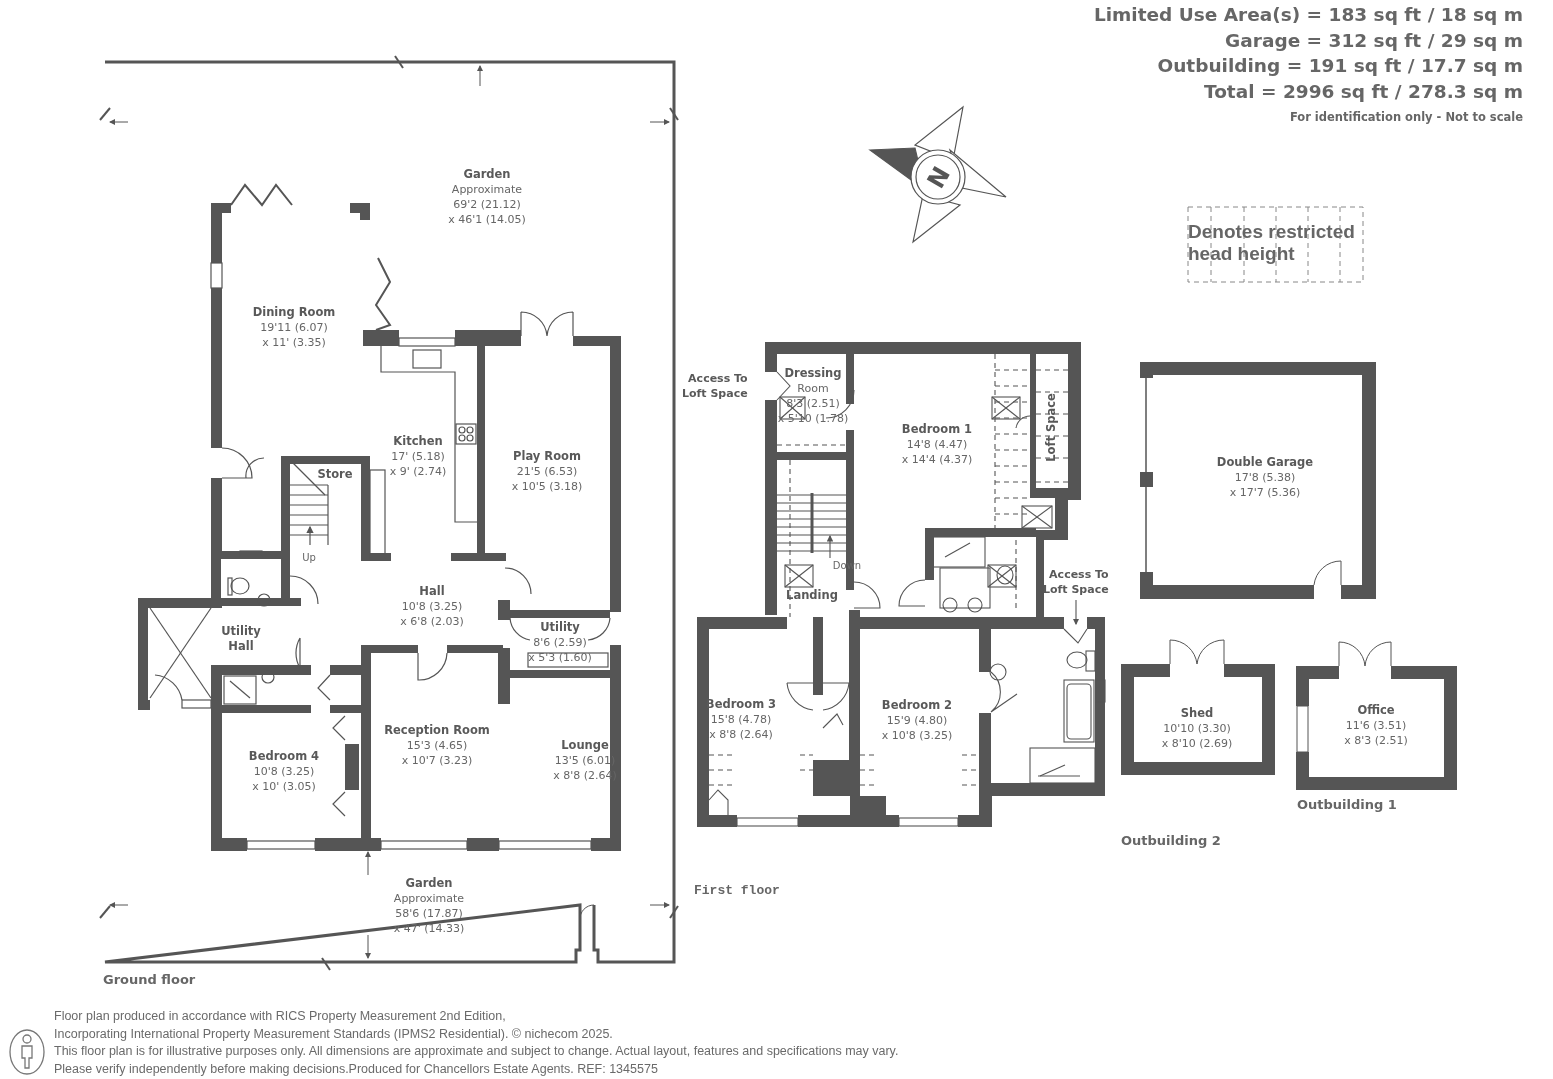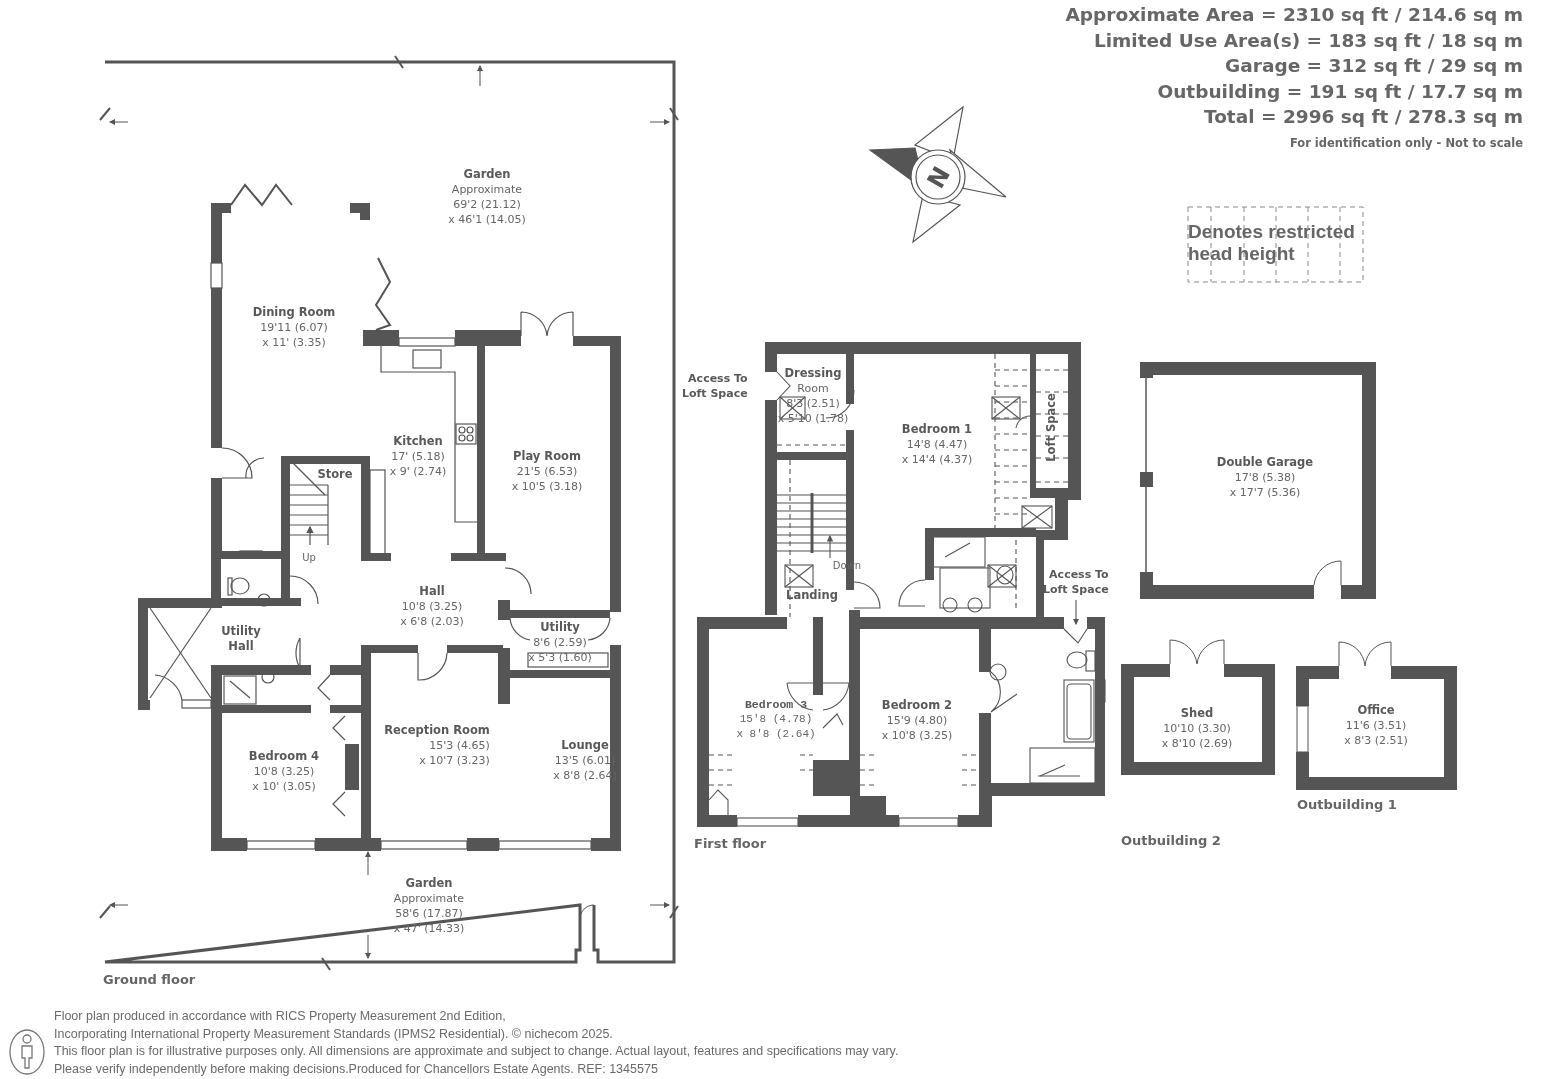--- a/index.html
+++ b/index.html
@@ -336,21 +336,20 @@
   </g>
 
   <g stroke="#777" fill="none" stroke-width="1.3" transform="translate(8,1028)">
     <ellipse cx="19" cy="24" rx="17" ry="22"></ellipse>
     <circle cx="19" cy="11" r="4"></circle>
     <path d="M14,18 L24,18 L24,30 L21,30 L21,40 L17,40 L17,30 L14,30 Z"></path>
   </g>
 </svg>
 
 <div class="abs area-summary">
-  <div class="line">Approximate Area = 2310 sq ft / 214.6 sq m</div>
   <div class="line">Limited Use Area(s) = 183 sq ft / 18 sq m</div>
   <div class="line">Garage = 312 sq ft / 29 sq m</div>
   <div class="line">Outbuilding = 191 sq ft / 17.7 sq m</div>
   <div class="line">Total = 2996 sq ft / 278.3 sq m</div>
   <div class="note">For identification only - Not to scale</div>
 </div>
 
 <div class="legend">
   <div class="legend-text">
     <div>Denotes restricted</div>
@@ -390,21 +389,21 @@
 </div>
 <div class="lbl" style="left:241px;top:624px;">
   <div class="name">Utility</div>
   <div class="name">Hall</div>
 </div>
 <div class="lbl" style="left:560px;top:620px;">
   <div class="name">Utility</div>
   <div>8'6 (2.59)</div>
   <div>x 5'3 (1.60)</div>
 </div>
-<div class="lbl" style="left:437px;top:723px;text-align:right;">
+<div class="lbl" style="left:437px;top:723px;">
   <div class="name">Reception Room</div>
   <div>15'3 (4.65)</div>
   <div>x 10'7 (3.23)</div>
 </div>
 <div class="lbl" style="left:585px;top:738px;">
   <div class="name">Lounge</div>
   <div>13'5 (6.01)</div>
   <div>x 8'8 (2.64)</div>
 </div>
 <div class="lbl" style="left:284px;top:749px;">
@@ -431,39 +430,39 @@
   <div>14'8 (4.47)</div>
   <div>x 14'4 (4.37)</div>
 </div>
 <div class="lbl" style="left:1051px;top:420px;transform:translateX(-50%) rotate(-90deg);transform-origin:center;">
   <div class="name">Loft Space</div>
 </div>
 <div class="lbl" style="left:829px;top:558px;font-size:10px;padding-left:36px;">Down</div>
 <div class="lbl" style="left:812px;top:588px;">
   <div class="name">Landing</div>
 </div>
-<div class="lbl" style="left:776px;top:697px;font-family:Liberation Mono, monospace;">
+<div class="lbl" style="left:741px;top:697px;">
   <div class="name">Bedroom 3</div>
   <div>15'8 (4.78)</div>
   <div>x 8'8 (2.64)</div>
 </div>
 <div class="lbl" style="left:917px;top:698px;">
   <div class="name">Bedroom 2</div>
   <div>15'9 (4.80)</div>
   <div>x 10'8 (3.25)</div>
 </div>
 <div class="annot" style="left:682px;top:371px;">
   <div>Access To</div>
   <div>Loft Space</div>
 </div>
 <div class="annot" style="left:1043px;top:567px;">
   <div>Access To</div>
   <div>Loft Space</div>
 </div>
-<div class="floor-title" style="left:694px;top:836px;">First floor</div>
+<div class="floor-title" style="left:694px;top:883px;font-family:Liberation Mono, monospace;">First floor</div>
 
 <div class="lbl" style="left:1265px;top:455px;">
   <div class="name">Double Garage</div>
   <div>17'8 (5.38)</div>
   <div>x 17'7 (5.36)</div>
 </div>
 
 <div class="lbl" style="left:1197px;top:706px;">
   <div class="name">Shed</div>
   <div>10'10 (3.30)</div>

